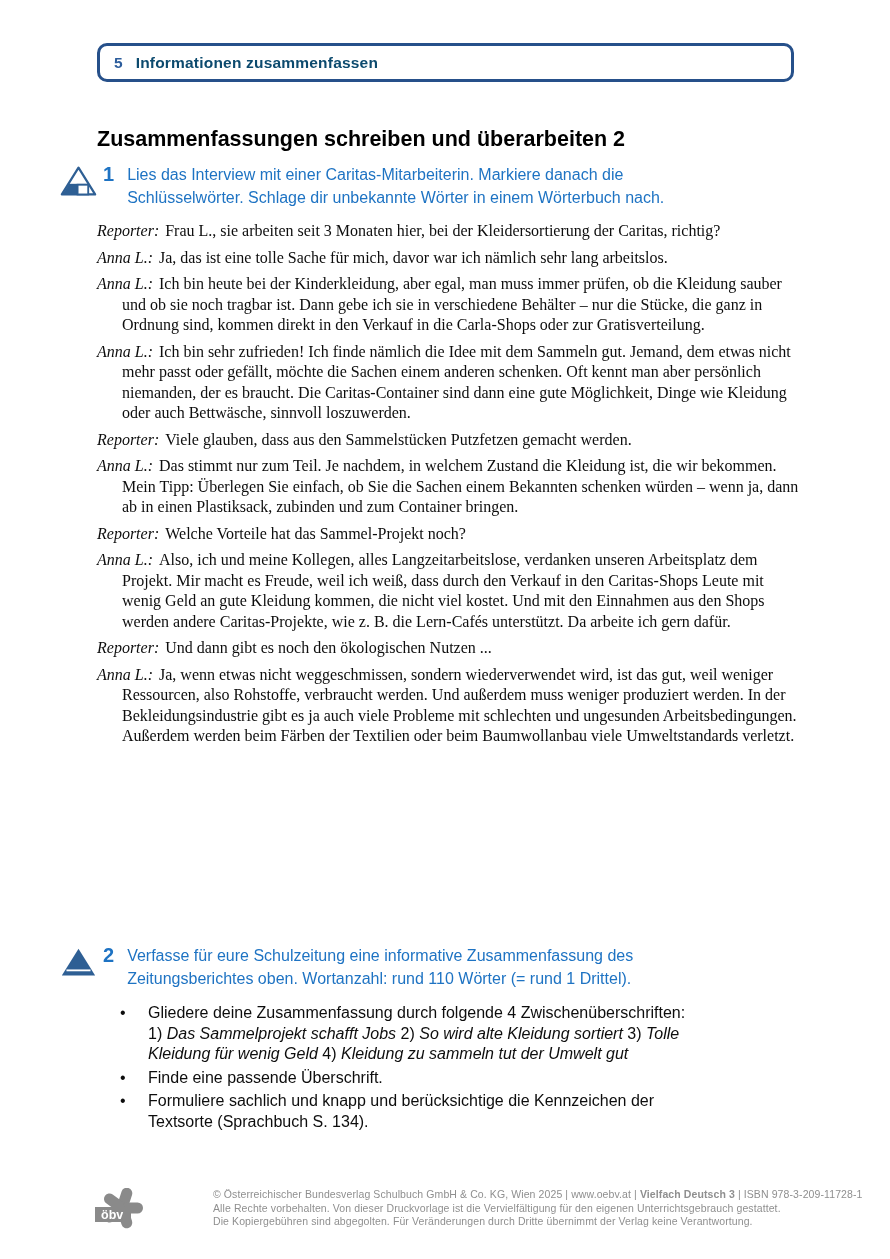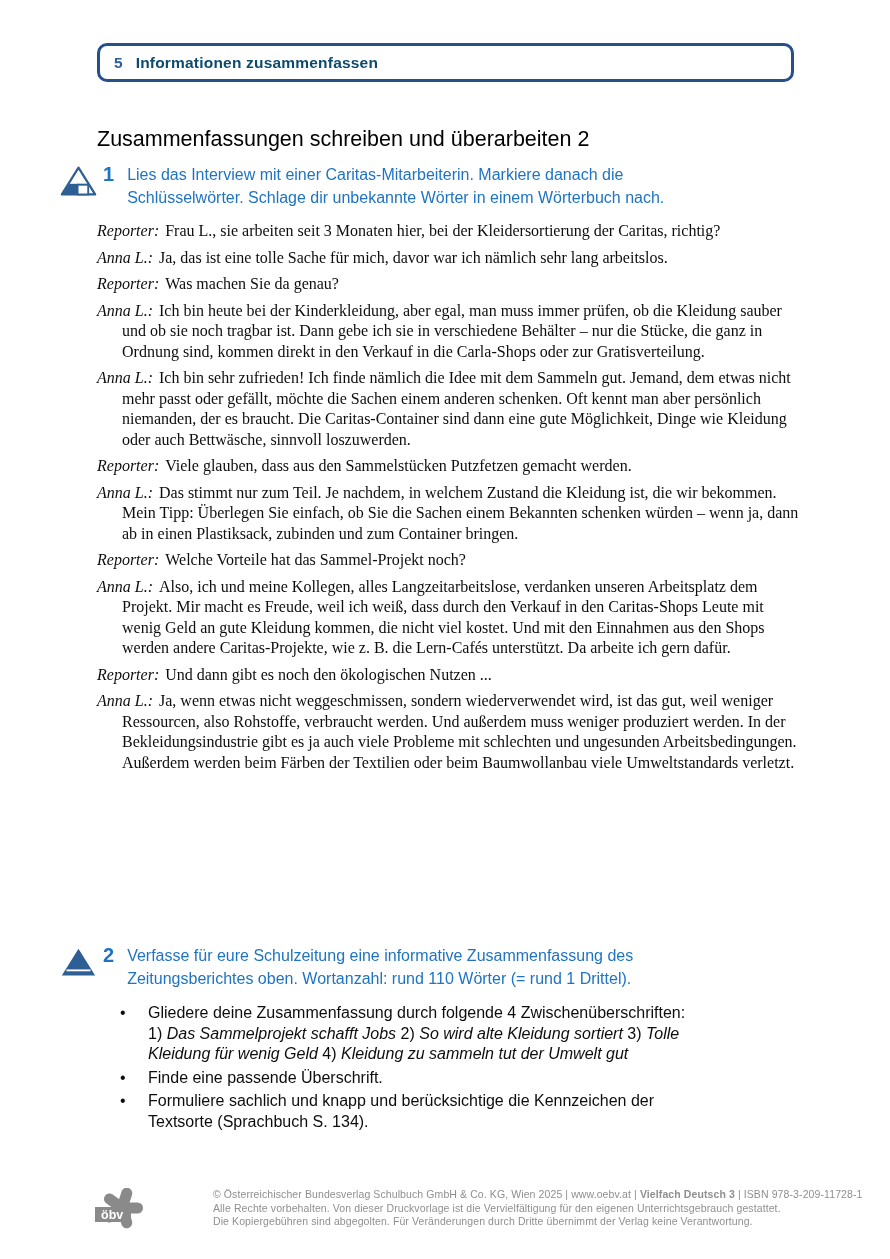--- a/index.html
+++ b/index.html
@@ -7,21 +7,21 @@
         font-family:"Liberation Sans","DejaVu Sans",sans-serif;color:#111;}
 
   
   .chapter-box{position:absolute;left:97px;top:43px;width:697px;height:39px;box-sizing:border-box;
                border:3px solid #26508a;border-radius:10px;background:#fff;
                display:flex;align-items:center;padding:0 14px;}
   .ch-num{color:#2c5d9c;font-weight:700;font-size:15.5px;margin-right:13px;}
   .ch-title{color:#0c4a6e;font-weight:700;font-size:15.5px;letter-spacing:.2px;}
 
   
-  .page-title{position:absolute;left:97px;top:113px;font-size:21.5px;font-weight:400;color:#000;}
+  .page-title{position:absolute;left:97px;top:113px;font-size:21.5px;font-weight:700;color:#000;}
 
   
   .task{position:absolute;left:60px;display:flex;align-items:flex-start;}
   .task.t1{top:163px;}
   .task.t2{top:944px;}
   .ticon{width:37px;flex:0 0 37px;margin-top:2px;}
   .tnum{font-size:20px;font-weight:700;color:#1e73c3;margin:0 13px 0 6px;line-height:23px;}
   .ttext{font-size:16px;line-height:23px;color:#1e73c3;max-width:562px;}
 
   
@@ -66,21 +66,20 @@
         <rect x="19" y="20.5" width="11.5" height="10.5" fill="#ffffff" stroke="#2e5f94" stroke-width="2"></rect>
       </svg>
     </span>
     <span class="tnum">1</span>
     <div class="ttext">Lies das Interview mit einer Caritas-Mitarbeiterin. Markiere danach die Schlüsselwörter. Schlage dir unbekannte Wörter in einem Wörterbuch nach.</div>
   </div>
 
   <div class="interview">
       <p class="ipara"><span class="speaker">Reporter:</span>Frau L., sie arbeiten seit 3 Monaten hier, bei der Kleidersortierung der Caritas, richtig?</p>
       <p class="ipara"><span class="speaker">Anna L.:</span>Ja, das ist eine tolle Sache für mich, davor war ich nämlich sehr lang arbeitslos.</p>
-      <p class="ipara"><span class="speaker">Reporter:</span>Was machen Sie da genau?</p>
       <p class="ipara"><span class="speaker">Anna L.:</span>Ich bin heute bei der Kinderkleidung, aber egal, man muss immer prüfen, ob die Kleidung sauber und ob sie noch tragbar ist. Dann gebe ich sie in verschiedene Behälter – nur die Stücke, die ganz in Ordnung sind, kommen direkt in den Verkauf in die Carla-Shops oder zur Gratisverteilung.</p>
       <p class="ipara"><span class="speaker">Anna L.:</span>Ich bin sehr zufrieden! Ich finde nämlich die Idee mit dem Sammeln gut. Jemand, dem etwas nicht mehr passt oder gefällt, möchte die Sachen einem anderen schenken. Oft kennt man aber persönlich niemanden, der es braucht. Die Caritas-Container sind dann eine gute Möglichkeit, Dinge wie Kleidung oder auch Bettwäsche, sinnvoll loszuwerden.</p>
       <p class="ipara"><span class="speaker">Reporter:</span>Viele glauben, dass aus den Sammelstücken Putzfetzen gemacht werden.</p>
       <p class="ipara"><span class="speaker">Anna L.:</span>Das stimmt nur zum Teil. Je nachdem, in welchem Zustand die Kleidung ist, die wir bekommen. Mein Tipp: Überlegen Sie einfach, ob Sie die Sachen einem Bekannten schenken würden – wenn ja, dann ab in einen Plastiksack, zubinden und zum Container bringen.</p>
       <p class="ipara"><span class="speaker">Reporter:</span>Welche Vorteile hat das Sammel-Projekt noch?</p>
       <p class="ipara"><span class="speaker">Anna L.:</span>Also, ich und meine Kollegen, alles Langzeitarbeitslose, verdanken unseren Arbeitsplatz dem Projekt. Mir macht es Freude, weil ich weiß, dass durch den Verkauf in den Caritas-Shops Leute mit wenig Geld an gute Kleidung kommen, die nicht viel kostet. Und mit den Einnahmen aus den Shops werden andere Caritas-Projekte, wie z. B. die Lern-Cafés unterstützt. Da arbeite ich gern dafür.</p>
       <p class="ipara"><span class="speaker">Reporter:</span>Und dann gibt es noch den ökologischen Nutzen ...</p>
       <p class="ipara"><span class="speaker">Anna L.:</span>Ja, wenn etwas nicht weggeschmissen, sondern wiederverwendet wird, ist das gut, weil weniger Ressourcen, also Rohstoffe, verbraucht werden. Und außerdem muss weniger produziert werden. In der Bekleidungsindustrie gibt es ja auch viele Probleme mit schlechten und ungesunden Arbeitsbedingungen. Außerdem werden beim Färben der Textilien oder beim Baumwollanbau viele Umweltstandards verletzt.</p>
     </div>
 

